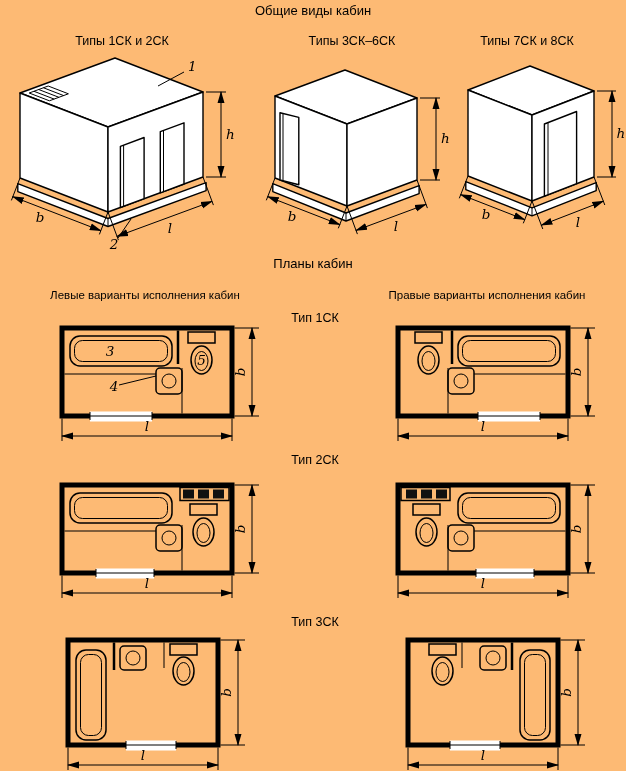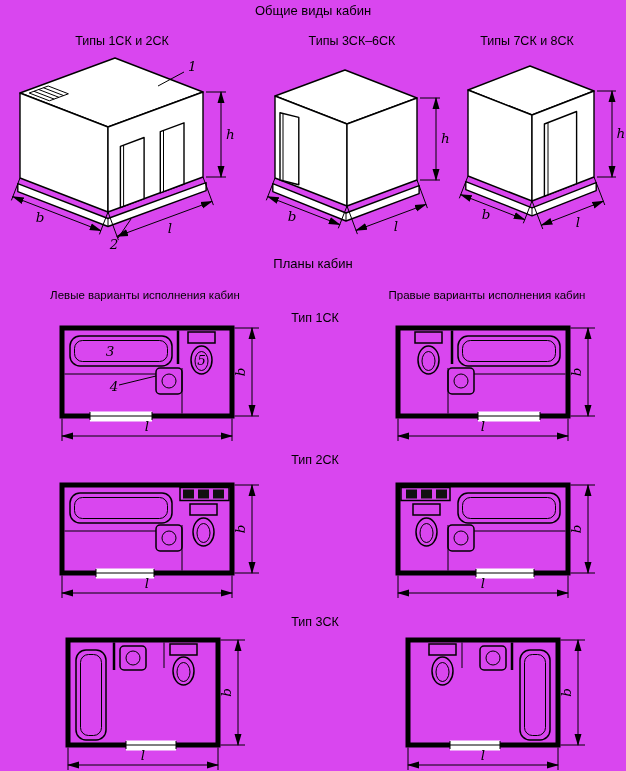--- a/index.html
+++ b/index.html
@@ -1,16 +1,16 @@
 <!DOCTYPE html>
 <html><head>
 <meta charset="utf-8">
 <style>
   html,body{margin:0;padding:0;background:#ffffff;}
-  .sheet{position:relative;width:626px;height:771px;background:#d946ef;overflow:hidden;}
+  .sheet{position:relative;width:626px;height:771px;background:#fdba74;overflow:hidden;}
   svg{display:block;}
   svg text{font-family:"Liberation Sans","DejaVu Sans",sans-serif;fill:#000;}
   .title{font-size:13px;}
   .subtitle{font-size:12.5px;}
   .colhead{font-size:11.5px;}
   .rowlabel{font-size:12.5px;}
   .dim,.callout{font-family:"DejaVu Serif","Liberation Serif",serif;font-style:italic;font-size:13.5px;}
   .face{fill:#fff;stroke:#000;stroke-width:1.4;stroke-linejoin:round;}
   .thin{fill:none;stroke:#000;stroke-width:1;}
   .medn{fill:none;stroke:#000;stroke-width:1.5;}

